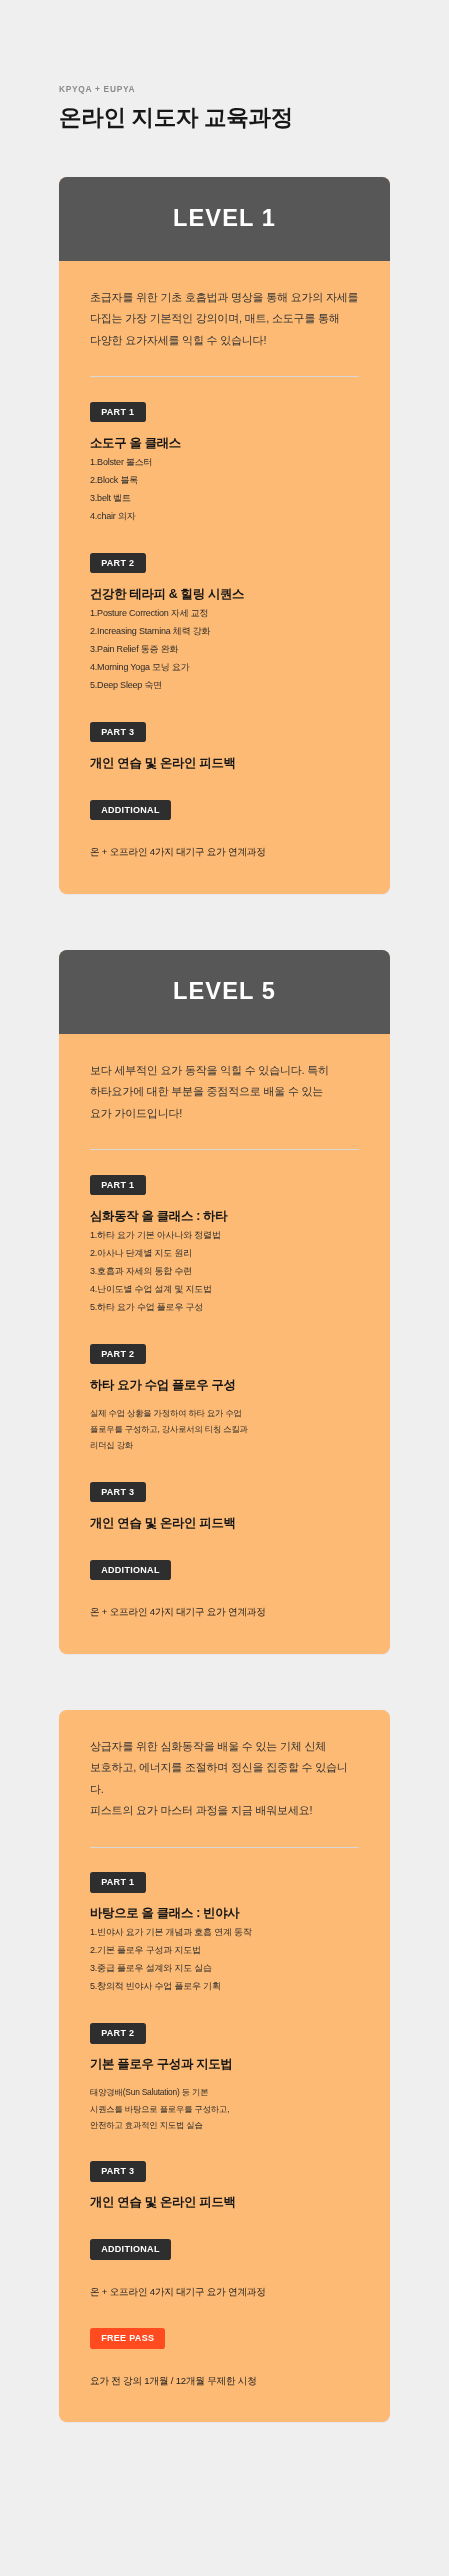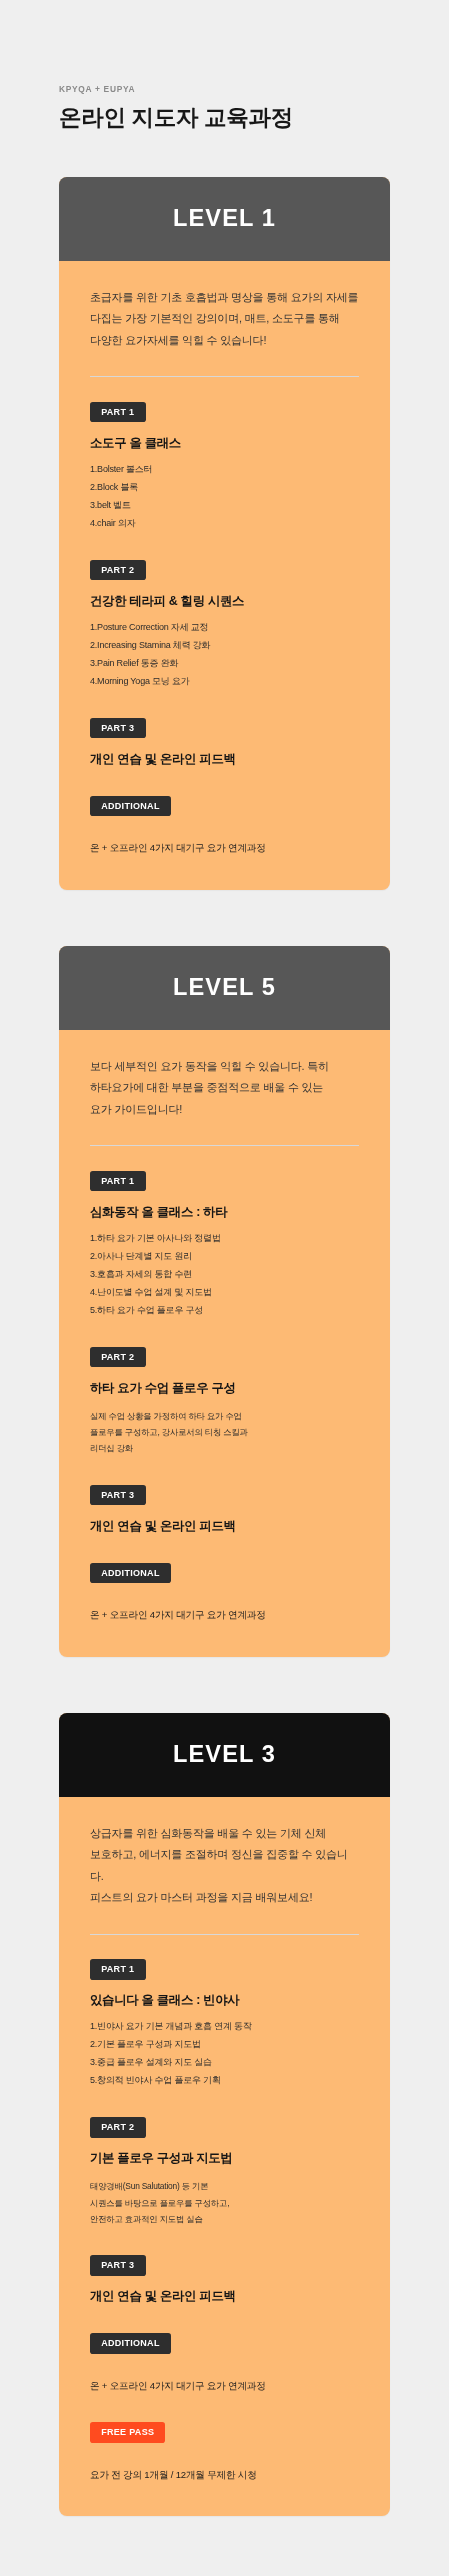--- a/index.html
+++ b/index.html
@@ -100,21 +100,21 @@
 
   .part-heading {
     margin-top: 12.4px;
     font-size: 12.4px;
     font-weight: 700;
     color: #151515;
     letter-spacing: -0.3px;
   }
 
   .part-list {
-    margin-top: 8px;
+    margin-top: 1px;
     list-style: none;
   }
   .part-list li {
     font-size: 9px;
     line-height: 2.0;
     color: #2b2b2b;
     letter-spacing: -0.2px;
   }
 
   .part-text {
@@ -159,20 +159,21 @@
               <li>1.Bolster 볼스터</li>
               <li>2.Block 블록</li>
               <li>3.belt 벨트</li>
               <li>4.chair 의자</li>
             </ul></div>
           <div class="part-block"><div class="tag">PART 2</div><div class="part-heading">건강한 테라피 &amp; 힐링 시퀀스</div><ul class="part-list">
               <li>1.Posture Correction 자세 교정</li>
               <li>2.Increasing Stamina 체력 강화</li>
               <li>3.Pain Relief 통증 완화</li>
               <li>4.Morning Yoga 모닝 요가</li>
+              <li>5.Deep Sleep 숙면</li>
             </ul></div>
           <div class="part-block"><div class="tag">PART 3</div><div class="part-heading">개인 연습 및 온라인 피드백</div></div>
           <div class="part-block"><div class="tag">ADDITIONAL</div><div class="additional-text">온 + 오프라인 4가지 대기구 요가 연계과정</div></div>
         </div>
       </div>
       <div class="level-card">
         <div class="level-banner">
           <div class="level-banner-text">LEVEL 5</div>
         </div>
         <div class="level-body">
@@ -188,29 +189,26 @@
               <li>5.하타 요가 수업 플로우 구성</li>
             </ul></div>
           <div class="part-block"><div class="tag">PART 2</div><div class="part-heading">하타 요가 수업 플로우 구성</div><div class="part-text" style="white-space: pre-line;">실제 수업 상황을 가정하여 하타 요가 수업
 플로우를 구성하고, 강사로서의 티칭 스킬과
 리더십 강화</div></div>
           <div class="part-block"><div class="tag">PART 3</div><div class="part-heading">개인 연습 및 온라인 피드백</div></div>
           <div class="part-block"><div class="tag">ADDITIONAL</div><div class="additional-text">온 + 오프라인 4가지 대기구 요가 연계과정</div></div>
         </div>
       </div>
       <div class="level-card">
-        <div class="level-banner dark">
-          <div class="level-banner-text">LEVEL 3</div>
-        </div>
         <div class="level-body">
           <div class="level-intro" style="white-space: pre-line;">상급자를 위한 심화동작을 배울 수 있는 기체 신체
 보호하고, 에너지를 조절하며 정신을 집중할 수 있습니다.
 피스트의 요가 마스터 과정을 지금 배워보세요!</div>
           <div class="divider"></div>
-          <div class="part-block"><div class="tag">PART 1</div><div class="part-heading">있습니다 올 클래스 : 빈야사</div><ul class="part-list">
+          <div class="part-block"><div class="tag">PART 1</div><div class="part-heading">바탕으로 올 클래스 : 빈야사</div><ul class="part-list">
               <li>1.빈야사 요가 기본 개념과 호흡 연계 동작</li>
               <li>2.기본 플로우 구성과 지도법</li>
               <li>3.중급 플로우 설계와 지도 실습</li>
               <li>5.창의적 빈야사 수업 플로우 기획</li>
             </ul></div>
           <div class="part-block"><div class="tag">PART 2</div><div class="part-heading">기본 플로우 구성과 지도법</div><div class="part-text" style="white-space: pre-line;">태양경배(Sun Salutation) 등 기본
 시퀀스를 바탕으로 플로우를 구성하고,
 안전하고 효과적인 지도법 실습</div></div>
           <div class="part-block"><div class="tag">PART 3</div><div class="part-heading">개인 연습 및 온라인 피드백</div></div>
           <div class="part-block"><div class="tag">ADDITIONAL</div><div class="additional-text">온 + 오프라인 4가지 대기구 요가 연계과정</div></div>

